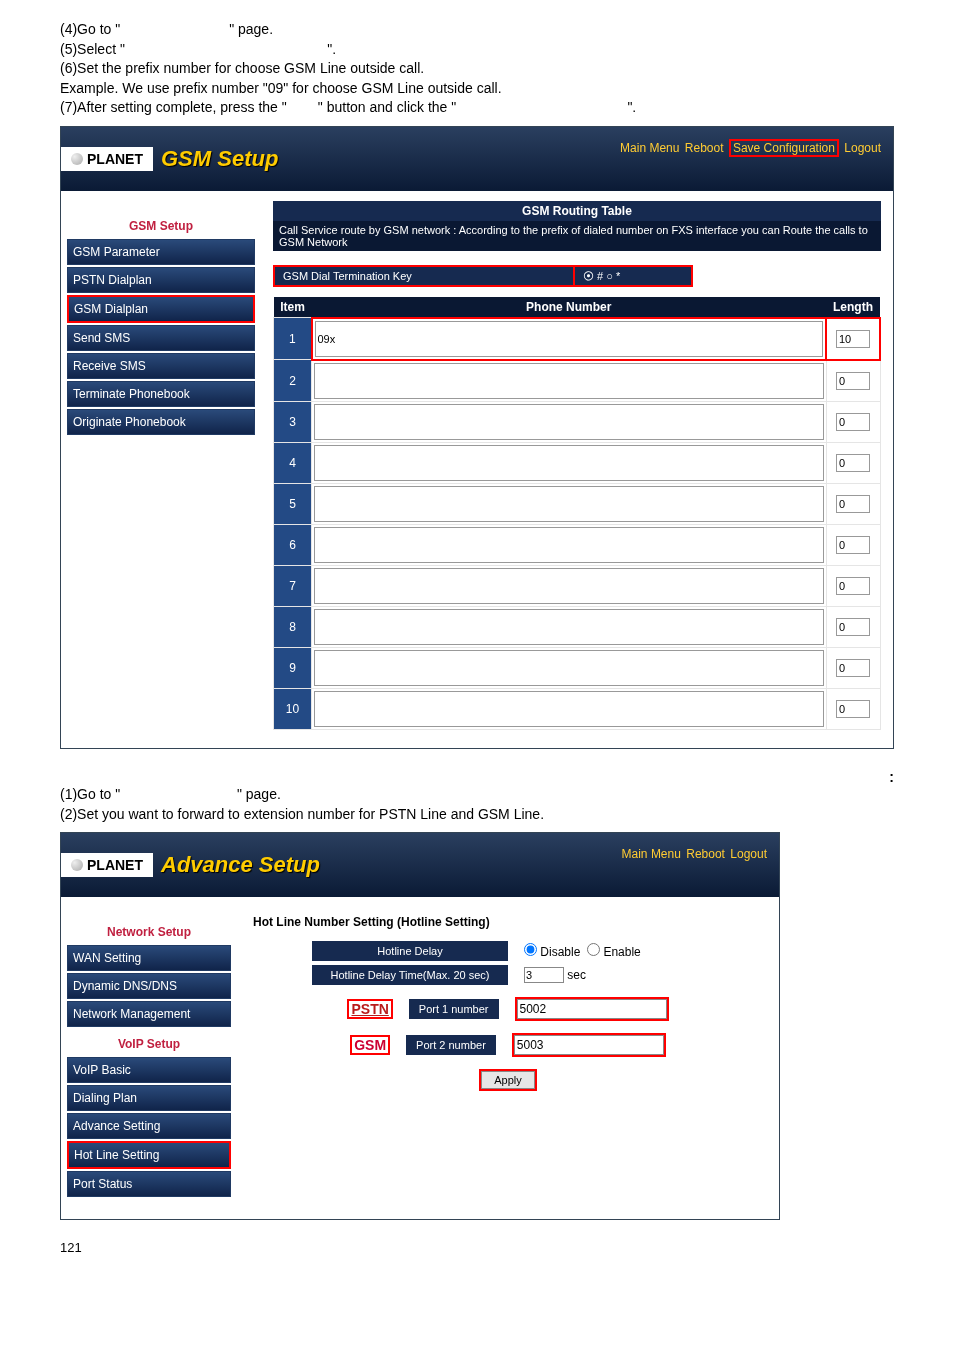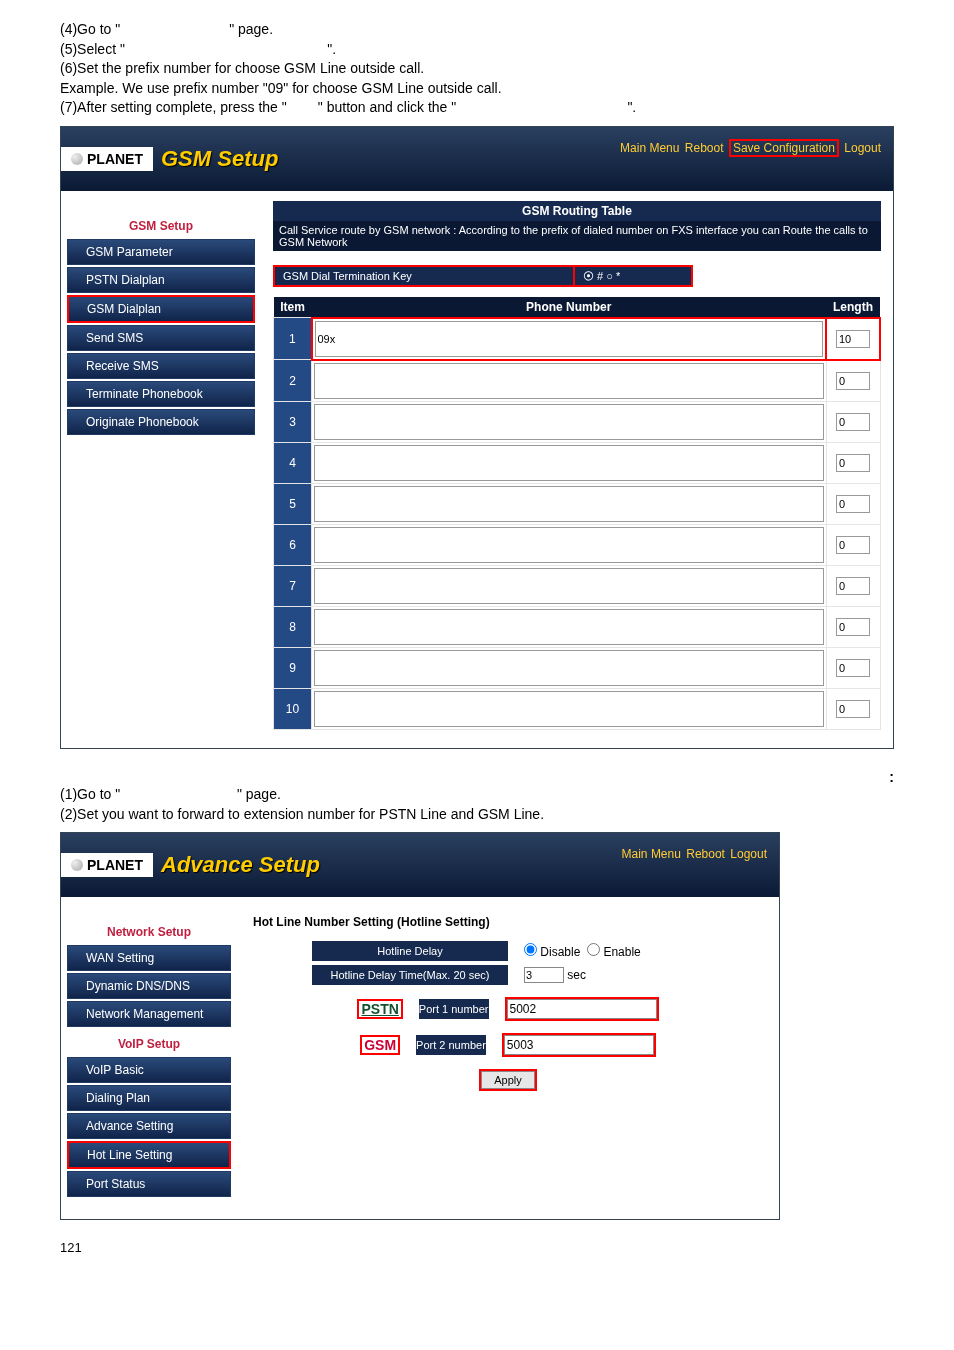--- a/index.html
+++ b/index.html
@@ -13,21 +13,21 @@
   .planet-ball { width:12px; height:12px; border-radius:50%; background: radial-gradient(circle at 30% 30%, #eee, #aaa);}
   .app-title { font-family: Arial, sans-serif; font-weight: bold; font-size: 22px; font-style: italic; letter-spacing: 0px; }
   .title-gsm { color: #ffcc00; text-shadow: 1px 1px 1px #000; }
   .title-adv { color: #ffcc00; text-shadow: 1px 1px 1px #000; }
   .header-links { position: absolute; right: 12px; top: 14px; font-size: 12px; }
   .header-links a { color: #ffcc33; margin-left: 2px; cursor:pointer; }
   .red-box-link { border: 2px solid red; padding: 0px 2px; }
   .app-body { display: flex; background: #fff; }
   .sidebar { width: 200px; background: #fff; padding: 18px 6px 20px 6px; }
   .sidebar-title { color: #c02040; font-weight: bold; font-size: 12px; text-align: center; margin: 10px 0 6px; }
-  .sidebar-item { background: linear-gradient(#2a4a7a, #10244a); color: #fff; font-size: 12px; padding: 5px 18px; margin: 2px 0; border: 1px solid #203a63; cursor:pointer; }
+  .sidebar-item { background: linear-gradient(#2a4a7a, #10244a); color: #fff; font-size: 12px; padding: 5px 5px; margin: 2px 0; border: 1px solid #203a63; cursor:pointer; }
   .sidebar-item.selected { border: 2px solid red; background: linear-gradient(#2a4a7a, #10244a); }
   .content { flex: 1; background: #fff; padding: 10px 12px 18px 12px; }
   .panel-title-bar { background: #162a50; color: #fff; text-align: center; font-size: 12px; font-weight: bold; padding: 3px; }
   .panel-sub { background: #0a1833; color: #fff; font-size: 11px; padding: 3px 6px; }
   .key-row { display: flex; margin: 14px 0 10px; }
   .key-label { background: #162a50; color: #fff; font-size: 11px; padding: 3px 8px; width: 300px; border:2px solid red; border-right:none;}
   .key-value { background: #162a50; color: #fff; font-size: 11px; padding: 3px 8px; border:2px solid red; flex:0 0 120px;}
   .routing-table { width: 100%; border-collapse: collapse; }
   .routing-table th { background: #0a1833; color: #fff; font-size: 12px; padding: 3px; }
   .routing-table td { border: 1px solid #e5e5e5; padding: 2px; text-align: center; }
@@ -36,23 +36,23 @@
   .routing-table input.len { width: 34px; border: 1px solid #999; height: 18px; font-size: 11px; text-align: left; padding: 0 2px;}
   .red-cell { border: 2px solid red !important; }
   
   .hotline-section-title { font-size: 12px; font-weight: bold; padding: 8px 4px; }
   .hot-row { display: flex; justify-content: center; align-items: center; margin: 4px 0; gap: 16px;}
   .hot-label { background: #162a50; color: #fff; font-size: 11px; padding: 4px 8px; width: 196px; text-align: center;}
   .hot-val { font-size: 12px; width: 180px; }
   .hot-val input[type=text]{ width: 40px; border:1px solid #888; font-size:11px; padding:1px;}
   .port-row { display: flex; justify-content: center; align-items: center; margin: 12px 0; gap: 16px;}
   .port-badge { font-weight: bold; font-size: 14px; padding: 0 2px;}
-  .pstn-badge { color: #14532d; border: 2px solid red; text-decoration: underline;}
+  .pstn-badge { color: #b91c1c; border: 2px solid red; text-decoration: underline;}
   .gsm-badge { color: #cc0033; border: 2px solid red;}
-  .port-label { background: #162a50; color: #fff; font-size: 11px; padding: 4px 0; }
+  .port-label { background: #162a50; color: #fff; font-size: 11px; padding: 4px 10px; }
   .port-inp { border: 2px solid red; }
   .port-inp input { width: 150px; border: 1px solid #888; font-size: 12px; padding: 2px;}
   .apply-row { text-align: center; margin: 12px 0 4px;}
   .apply-btn { border: 2px solid red; display: inline-block;}
   .apply-btn button { background: #e6e6e6; border: 1px solid #888; font-size: 11px; padding: 2px 12px; cursor:pointer;}
   .page-num { font-size: 13px;}
 </style>
 </head>
 <body>
 

